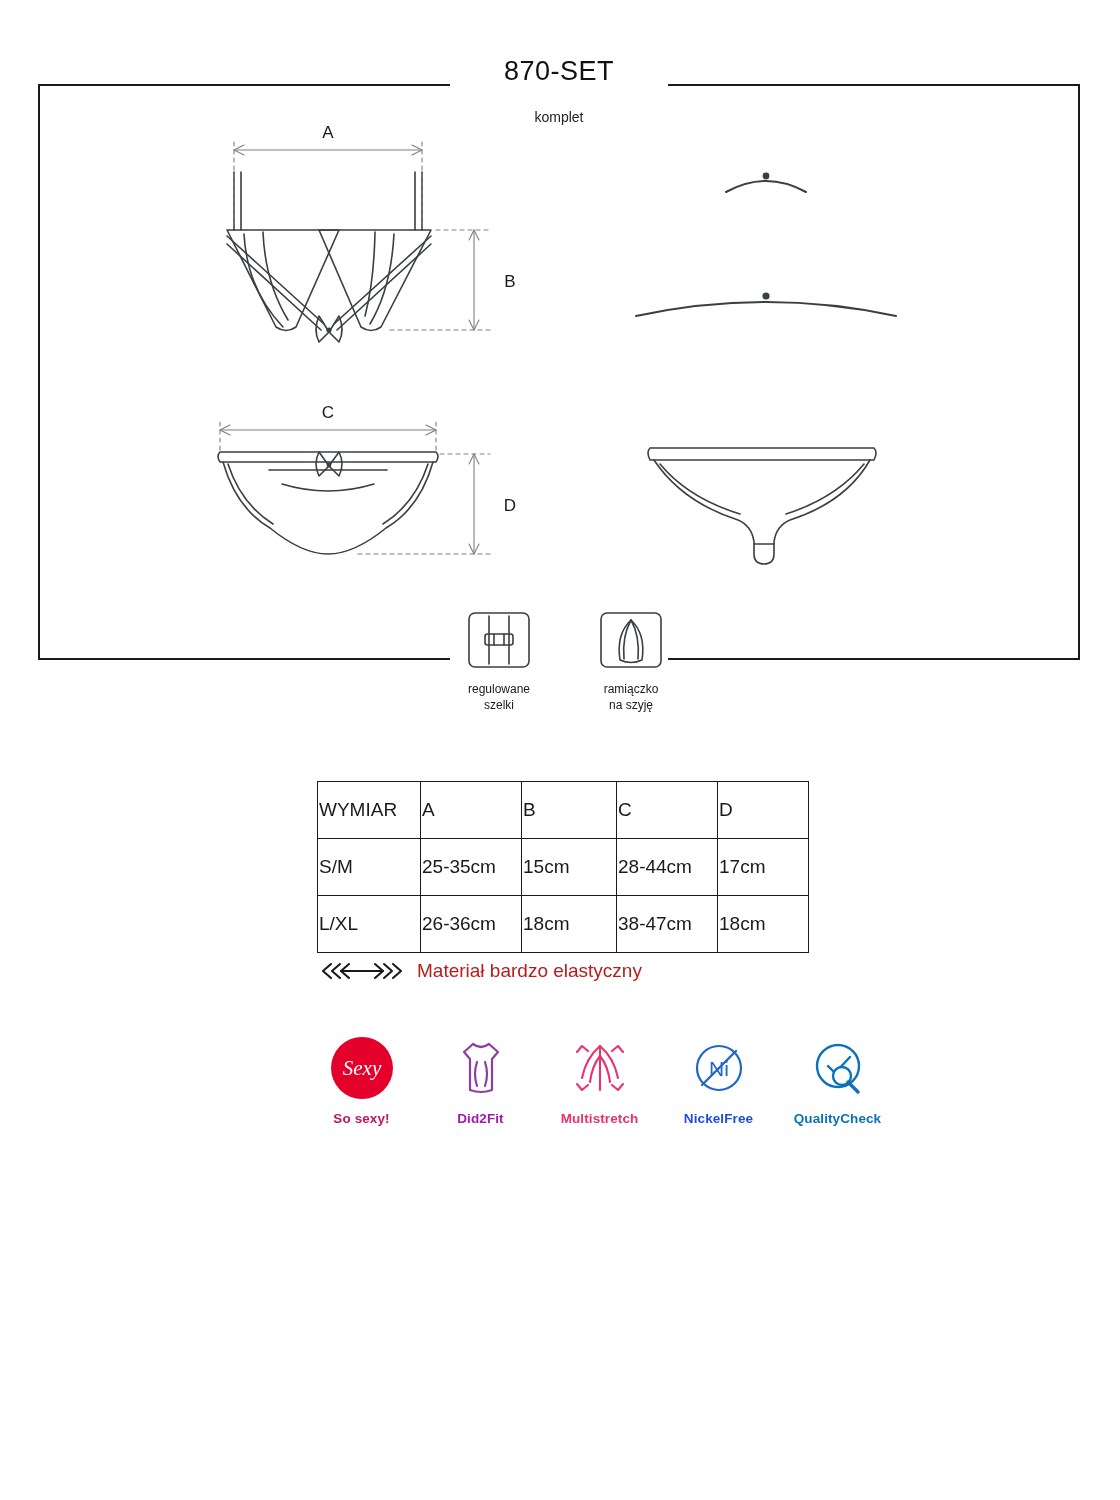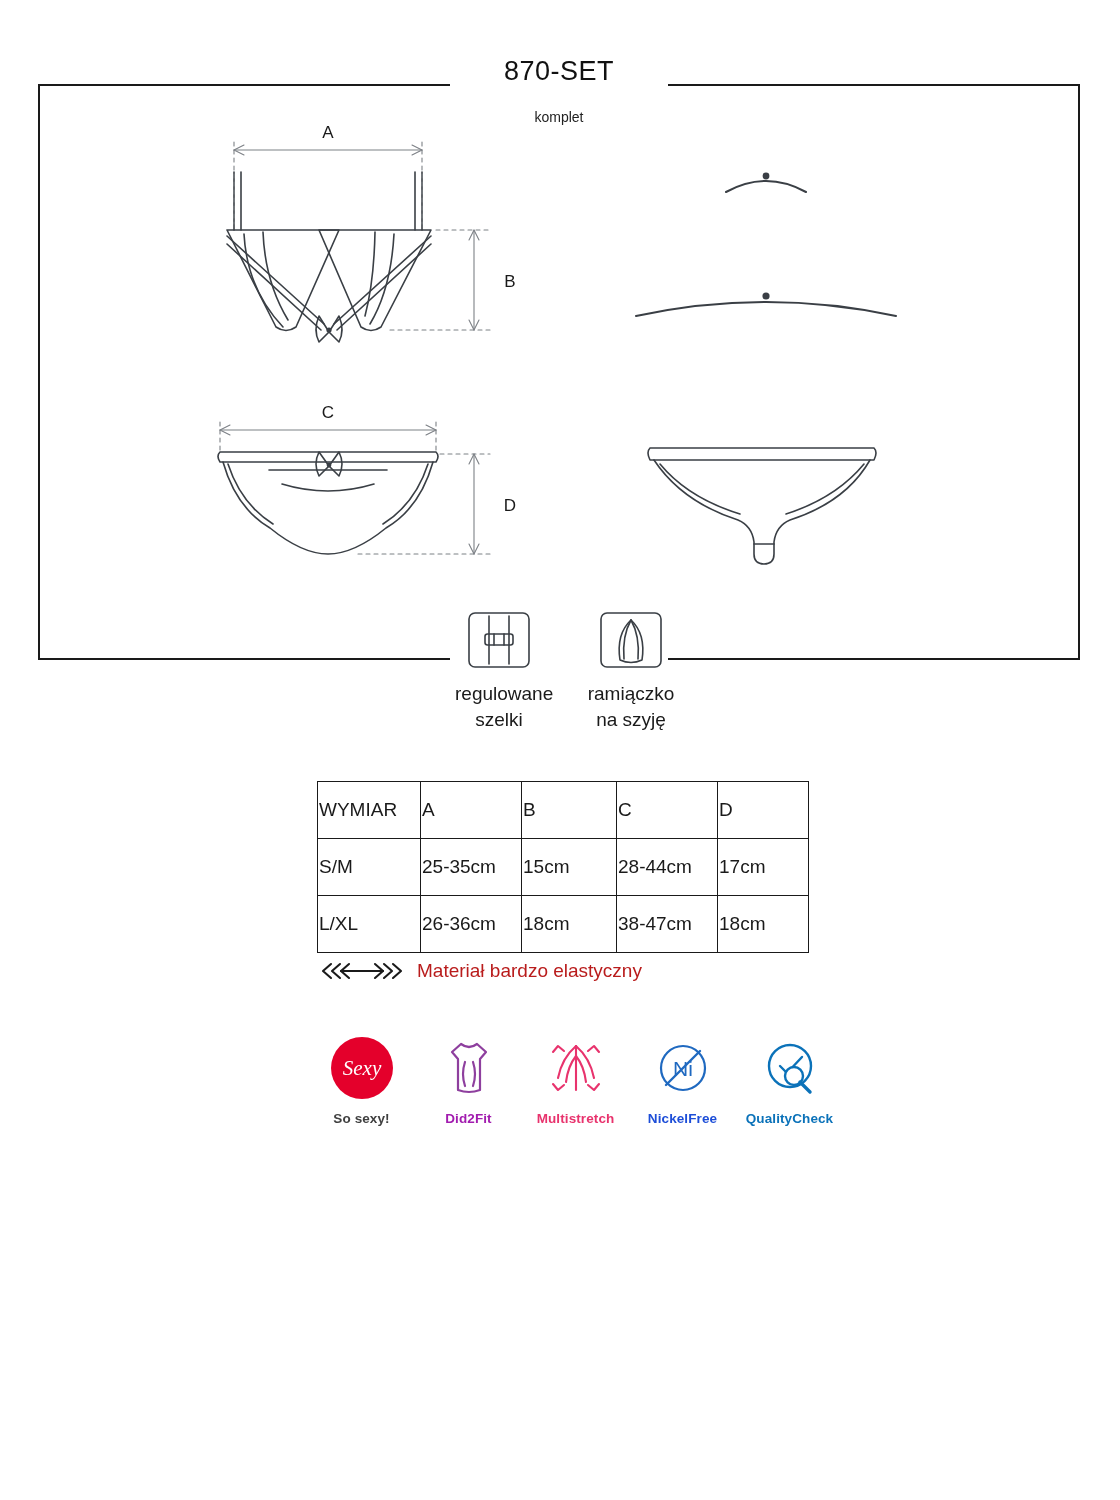--- a/index.html
+++ b/index.html
@@ -66,21 +66,21 @@
     width: 220px;
     display: flex;
     gap: 44px;
   }
   .feature {
     width: 88px;
     text-align: center;
   }
   .feature .cap {
     margin-top: 9px;
-    font-size: 19px;
+    font-size: 12px;
     line-height: 1.35;
     color: #1a1a1a;
   }
 
   
   .size-table {
     position: absolute;
     left: 317px;
     top: 781px;
     border-collapse: collapse;
@@ -112,21 +112,21 @@
     font-size: 19px;
     color: #b91c1c;
   }
 
   
   .badges {
     position: absolute;
     left: 308px;
     top: 1035px;
     display: flex;
-    gap: 0px;
+    gap: 12px;
   }
   .badge {
     width: 107px;
     text-align: center;
   }
   .badge .glyph {
     height: 66px;
     display: flex;
     align-items: center;
     justify-content: center;
@@ -322,21 +322,21 @@
 
 <div class="badges">
 
   <div class="badge">
     <div class="glyph">
       <svg width="64" height="64" viewBox="0 0 64 64">
         <circle cx="32" cy="32" r="31" fill="#e4002b"></circle>
         <text x="32" y="39" text-anchor="middle" font-family="Liberation Serif, serif" font-style="italic" font-size="21" fill="#ffffff">Sexy</text>
       </svg>
     </div>
-    <div class="blabel" style="color:#404040">So sexy!</div>
+    <div class="blabel" style="color:#be185d">So sexy!</div>
   </div>
 
   <div class="badge">
     <div class="glyph">
       <svg width="64" height="64" viewBox="0 0 64 64" fill="none" stroke="#8e3f9e" stroke-width="2.2" stroke-linecap="round" stroke-linejoin="round">
         <path d="M24,8 Q32,14 40,8 L49,16 L43,23 L43,54 Q32,58 21,54 L21,23 L15,16 Z"></path>
         <path d="M28,26 Q24,38 28,50"></path>
         <path d="M36,26 Q40,38 36,50"></path>
       </svg>
     </div>

